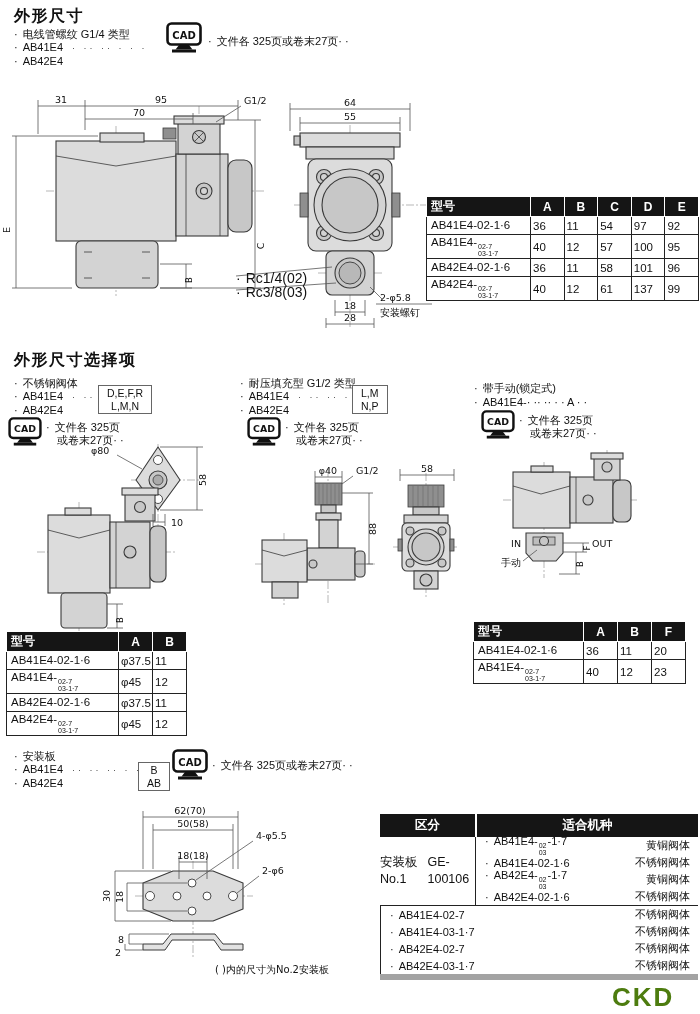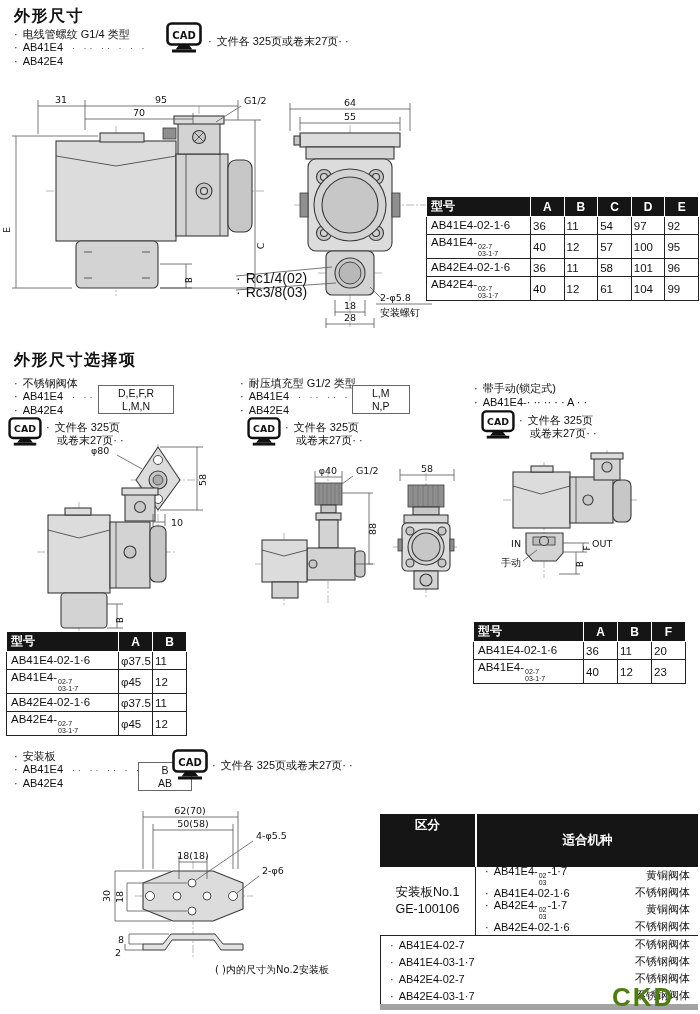--- a/index.html
+++ b/index.html
@@ -3,21 +3,21 @@
 <meta charset="utf-8">
 <style>
   html,body{margin:0;padding:0}
   body{width:700px;height:1014px;position:relative;background:#fff;overflow:hidden;
        font-family:"Liberation Sans",sans-serif;color:#111}
   .b{position:absolute;font-size:11px;white-space:nowrap;color:#111}
   .blt{display:inline-block;margin-right:5px}
   .dots{margin-left:9px;letter-spacing:3px;font-size:9px;color:#444}
   .stitle{position:absolute;font-size:16px;font-weight:bold;letter-spacing:1.5px}
   .optbox{position:absolute;border:1.2px solid #666;background:#fff;font-size:10.5px;
-          line-height:12.5px;padding:1px 19px;text-align:center;white-space:nowrap}
+          line-height:12.5px;padding:1px 8px;text-align:center;white-space:nowrap}
   .cadicon{position:absolute}
   svg.draw{position:absolute;overflow:visible}
   svg text{font-family:"DejaVu Sans",sans-serif}
   .out{fill:#dcdcdc;stroke:#3a3a3a;stroke-width:1.1}
   .f2{fill:#d3d3d3}.f3{fill:#c7c7c7}
   .dk{fill:#8f8f8f;stroke:#3a3a3a;stroke-width:.8}
   .ln{fill:none;stroke:#3a3a3a;stroke-width:.8}
   .kn{fill:none;stroke:#6e6e6e;stroke-width:.7}
   .dim{fill:none;stroke:#555;stroke-width:.8}
   .cl{fill:none;stroke:#9a9a9a;stroke-width:.7;stroke-dasharray:8 2 2 2}
@@ -31,24 +31,24 @@
   .spec td{border:1px solid #222;font-size:11.5px;text-align:left;padding:1px 2px;height:15px;background:#fff}
   .spec td.mcell{text-align:left;padding-left:4px;white-space:nowrap}
   .stack{display:inline-flex;flex-direction:column;font-size:7px;line-height:6.5px;
          vertical-align:-3px;margin:0 1px;text-align:left}
   .ann{position:absolute;font-size:14px;white-space:nowrap}
   .t4{position:absolute;font-size:11px;border-bottom:6px solid #a3a3a3;background:#fff}
   .t4h{display:flex;gap:2px}
   .t4h1{width:95px;background:#151515;color:#fff;font-size:12.5px;font-weight:bold;
         text-align:center;padding:3px 0}
   .t4h2{flex:1;background:#151515;color:#fff;font-size:12.5px;font-weight:bold;
-        text-align:center;padding:18px 0}
+        text-align:center;padding:3px 0}
   .t4g{display:flex;border-bottom:1.5px solid #222}
   .t4g:last-child{border-bottom:none}
-  .t4left{width:95px;display:flex;flex-direction:column;justify-content:center;
+  .t4left{width:95px;display:flex;flex-direction:row;
           align-items:center;font-size:12.5px;line-height:17px}
   .t4right{flex:1;border-left:1.2px solid #222}
   .t4row{display:flex;justify-content:space-between;align-items:center;height:17px;
          padding:0 8px 0 9px;white-space:nowrap}
   .ckd{position:absolute;font-weight:900;font-size:26px;letter-spacing:2px;color:#4d7c0f}
 </style>
 </head>
 <body>
 
 <div class="stitle" style="left:14px;top:6px">外形尺寸</div>
@@ -202,21 +202,21 @@
         <td>96</td>
       </tr>
   <tr>
     <td class="mcell"><span>AB42E4-</span><span class="stack">
             <span>02-7</span>
             <span>03-1·7</span>
           </span></td>
     <td>40</td>
         <td>12</td>
         <td>61</td>
-        <td>104</td>
+        <td>137</td>
         <td>99</td>
       </tr>
   </tbody>
 </table>
 
 <div class="stitle" style="left:14px;top:350px">外形尺寸选择项</div>
 
 <div class="b" style="left:14px;top:376px"><span class="blt">·</span><span>不锈钢阀体</span></div>
 <div class="b" style="left:14px;top:390px"><span class="blt">·</span><span>AB41E4</span><span class="dots">· ·· ·</span></div>
 <div class="b" style="left:14px;top:404px"><span class="blt">·</span><span>AB42E4</span></div>

